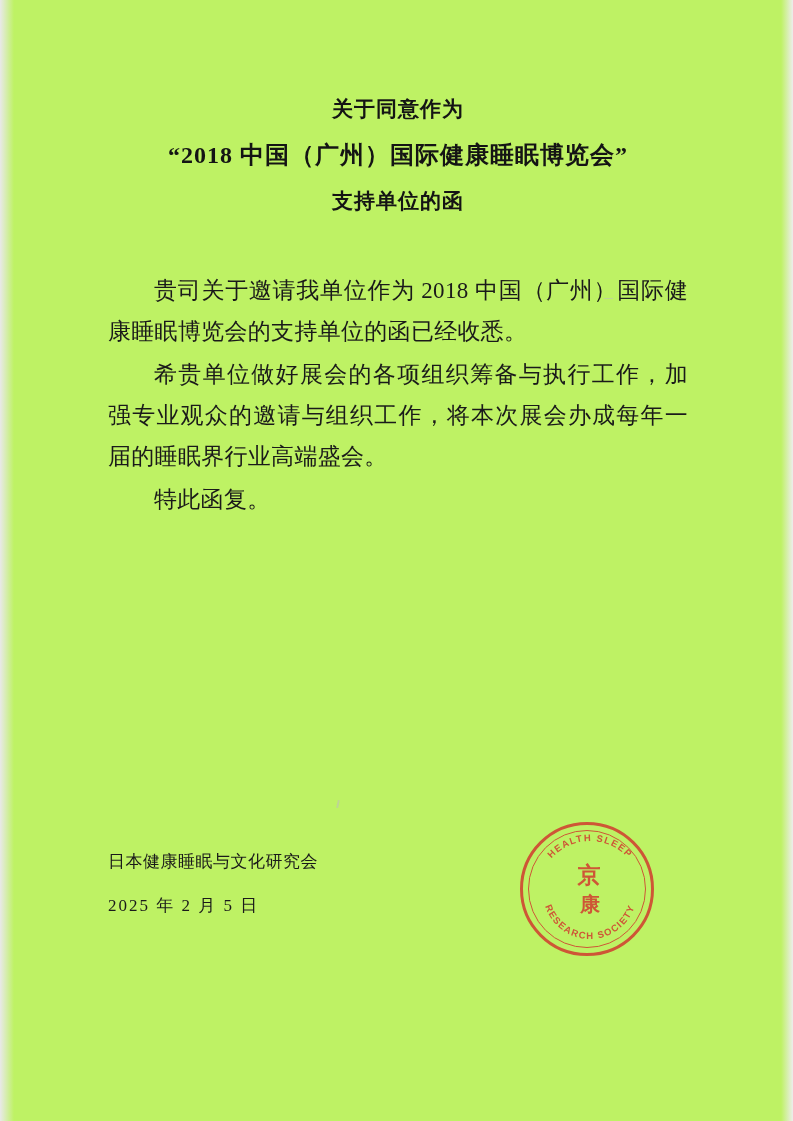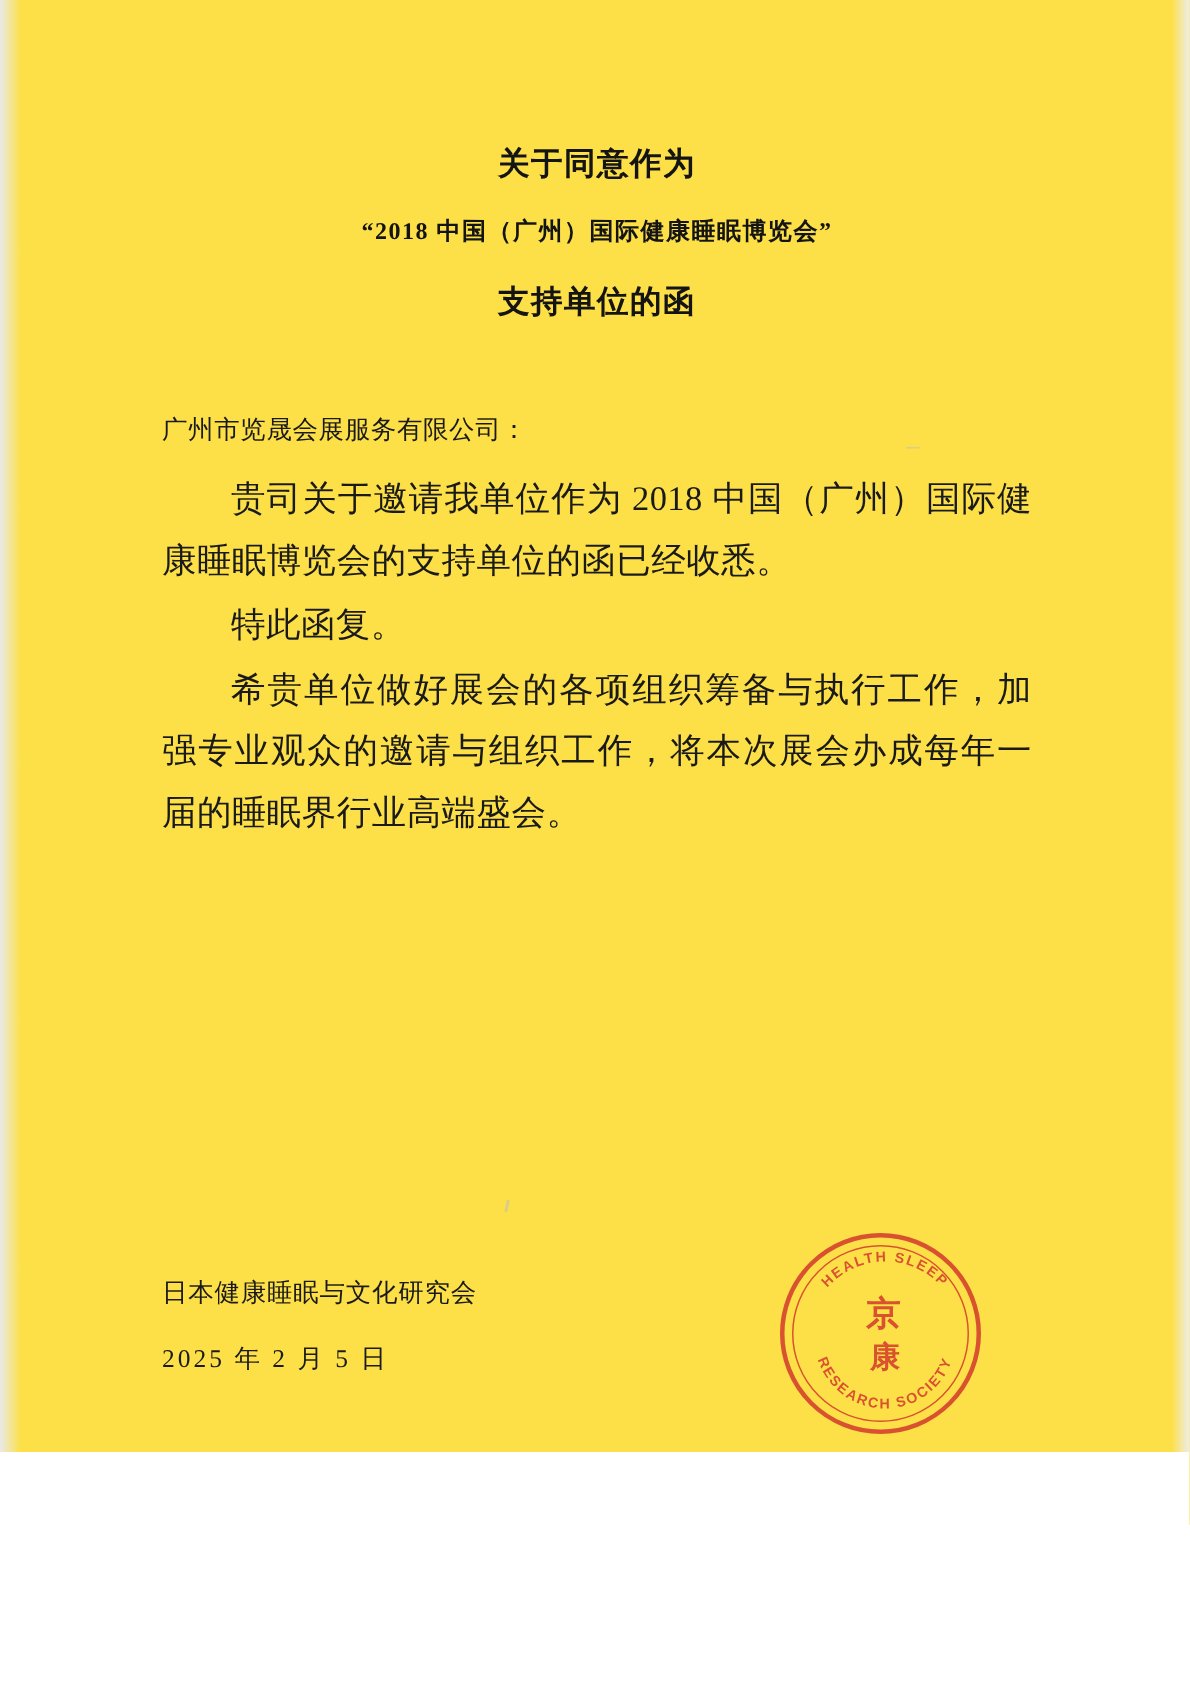--- a/index.html
+++ b/index.html
@@ -10,22 +10,22 @@
     width: 793px;
     height: 1121px;
     background: #ffffff;
     font-family: "Liberation Serif", "DejaVu Serif", serif;
     color: #1a1a1a;
     overflow: hidden;
   }
   .page {
     position: relative;
     width: 793px;
-    height: 968px;
-    background: #fde047;
+    height: 1121px;
+    background: #bef264;
     box-sizing: border-box;
   }
   
   .page::before {
     content: "";
     position: absolute;
     left: 0; top: 0; bottom: 0;
     width: 14px;
     background: linear-gradient(to right, #e9e9e9, rgba(255,255,255,0));
     pointer-events: none;
@@ -51,21 +51,21 @@
     margin-bottom: 46px;
   }
   .title-line {
     font-weight: bold;
     font-size: 21px;
     line-height: 46px;
     letter-spacing: 1px;
     color: #141414;
   }
   .title-line.l2 {
-    font-size: 16px;
+    font-size: 24px;
   }
 
   .salutation {
     font-size: 17px;
     line-height: 34px;
     margin-bottom: 8px;
     letter-spacing: 0.4px;
   }
 
   p.body-par {
@@ -165,25 +165,24 @@
 <div class="page">
 
   <div class="content">
 
     <div class="title-block">
       <div class="title-line l1">关于同意作为</div>
       <div class="title-line l2">“2018 中国（广州）国际健康睡眠博览会”</div>
       <div class="title-line l3">支持单位的函</div>
     </div>
 
-    <div class="salutation">广州市览晟会展服务有限公司：</div>
 
     <p class="body-par">贵司关于邀请我单位作为 2018 中国（广州）国际健康睡眠博览会的支持单位的函已经收悉。</p>
+    <p class="body-par">希贵单位做好展会的各项组织筹备与执行工作，加强专业观众的邀请与组织工作，将本次展会办成每年一届的睡眠界行业高端盛会。</p>
     <p class="body-par">特此函复。</p>
-    <p class="body-par">希贵单位做好展会的各项组织筹备与执行工作，加强专业观众的邀请与组织工作，将本次展会办成每年一届的睡眠界行业高端盛会。</p>
 
   </div>
 
   <div class="signature">
     <div class="sig-org">日本健康睡眠与文化研究会</div>
     <div class="sig-date">2025 年    2 月  5 日</div>
   </div>
 
   <div class="seal">
     <div class="inner-ring"></div>

